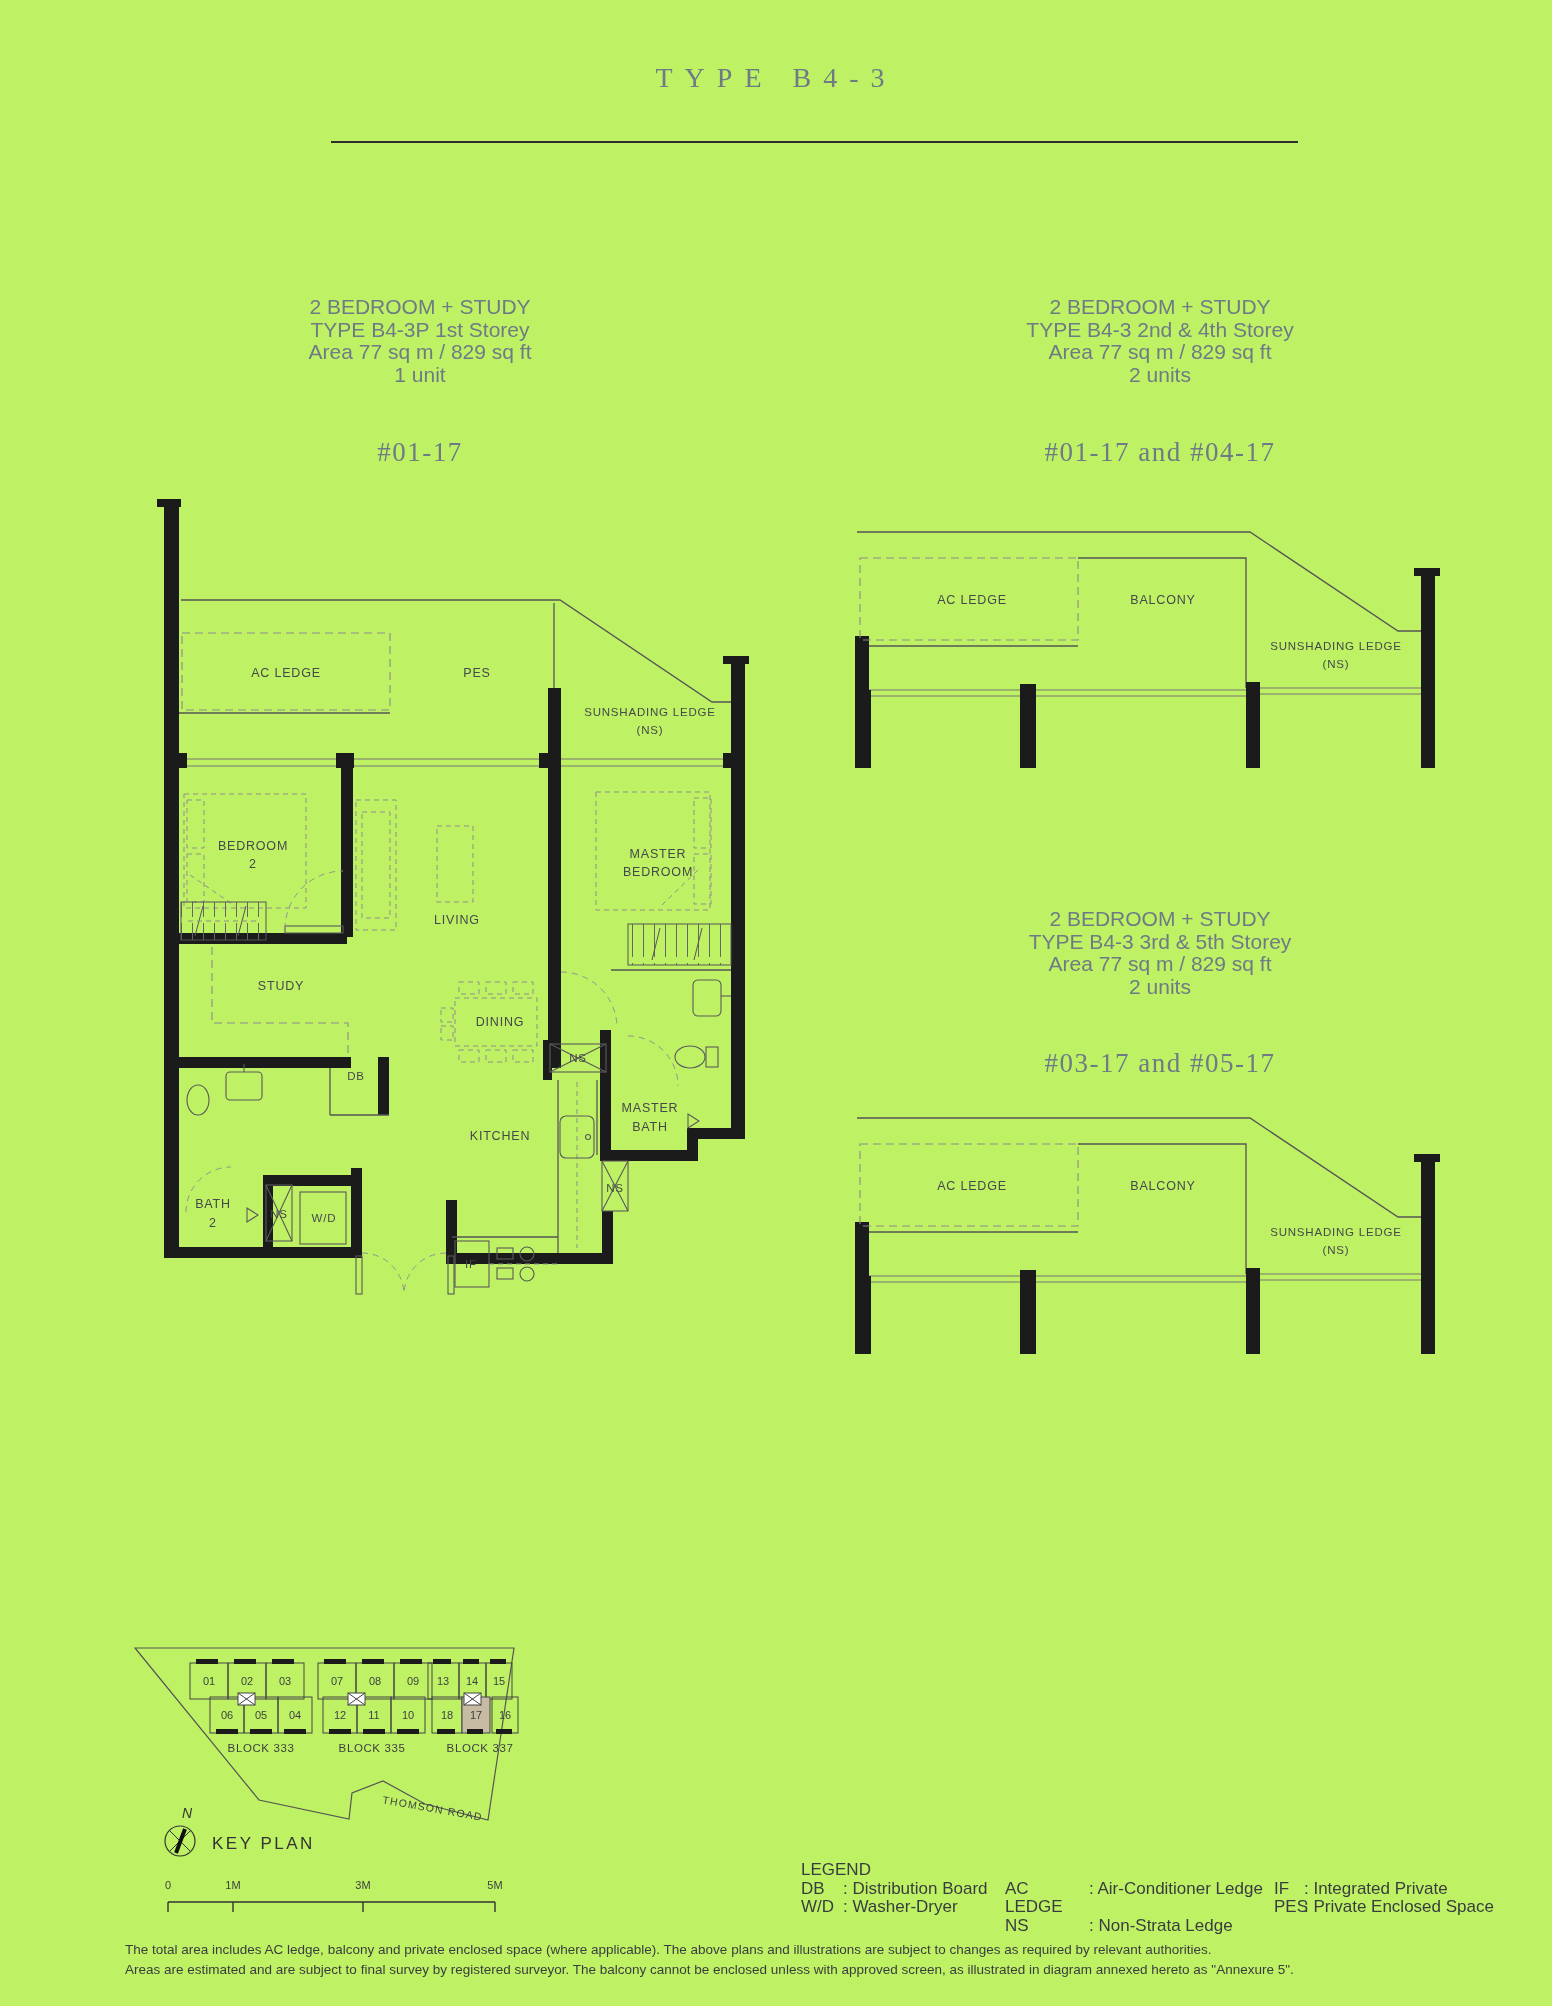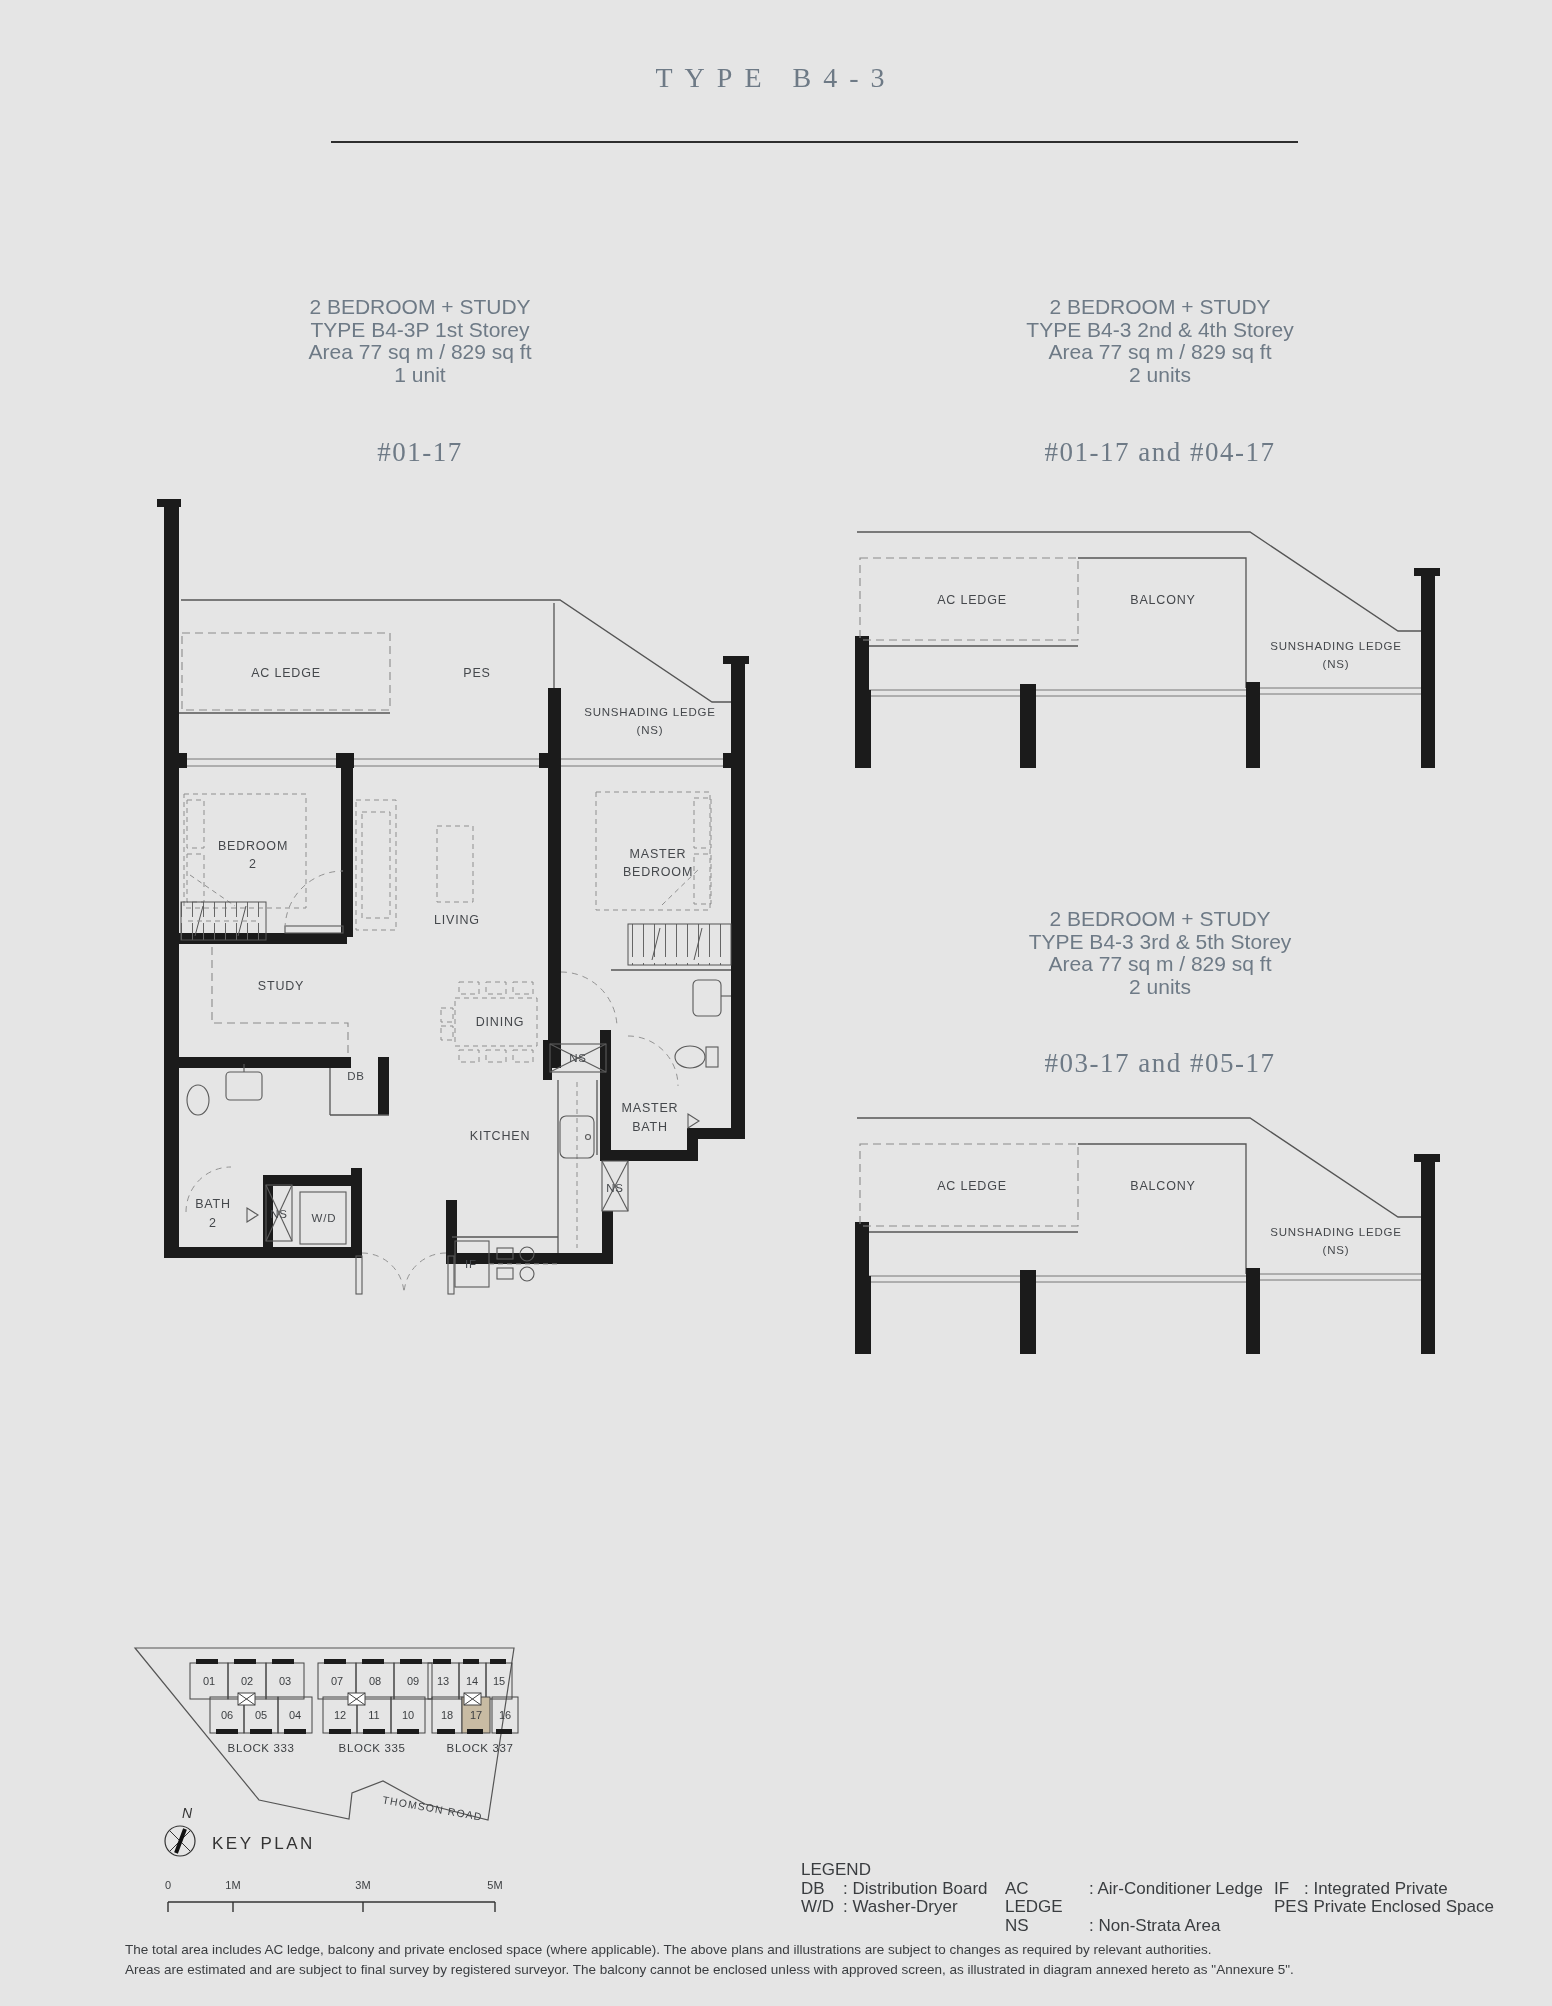--- a/index.html
+++ b/index.html
@@ -1,16 +1,16 @@
 <!DOCTYPE html>
 <html><head>
 <meta charset="utf-8">
 <style>
   html,body{margin:0;padding:0;background:#fff;}
-  .page{position:relative;width:1552px;height:2006px;background:#e5e5e5;overflow:hidden;
+  .page{position:relative;width:1552px;height:2006px;background:#bef264;overflow:hidden;
         font-family:"Liberation Sans",sans-serif;}
   .title{position:absolute;top:62px;left:0;width:1552px;text-align:center;
          font-family:"Liberation Serif",serif;font-size:28px;letter-spacing:12px;color:#6e7a86;}
   .rule{position:absolute;top:141px;left:331px;width:967px;border-top:2px solid #2e2e2e;height:0;}
   .ublock{position:absolute;width:420px;text-align:center;font-family:Liberation Sans, sans-serif;
           color:#6e7a86;font-size:21px;line-height:22.5px;}
   .unum{position:absolute;width:420px;text-align:center;font-family:"Liberation Serif",serif;
         color:#6e7a86;font-size:27px;letter-spacing:1.5px;}
   svg{position:absolute;top:0;left:0;}
   .wall{fill:#1b1b1b;stroke:none;}
@@ -399,21 +399,21 @@
         <span>: Washer-Dryer</span>
       </div>
   </div>
   <div class="legend" style="left:1005px;top:1879.5px;width:260px;">
     <div class="legrow">
         <span class="legabbr" style="width:84px">AC LEDGE</span>
         <span>: Air-Conditioner Ledge</span>
       </div>
     <div class="legrow">
         <span class="legabbr" style="width:84px">NS</span>
-        <span>: Non-Strata Area</span>
+        <span>: Non-Strata Ledge</span>
       </div>
   </div>
   <div class="legend" style="left:1274px;top:1879.5px;width:250px;">
     <div class="legrow">
         <span class="legabbr" style="width:30px">IF</span>
         <span>: Integrated Private</span>
       </div>
     <div class="legrow">
         <span class="legabbr" style="width:30px">PES</span>
         <span>: Private Enclosed Space</span>

